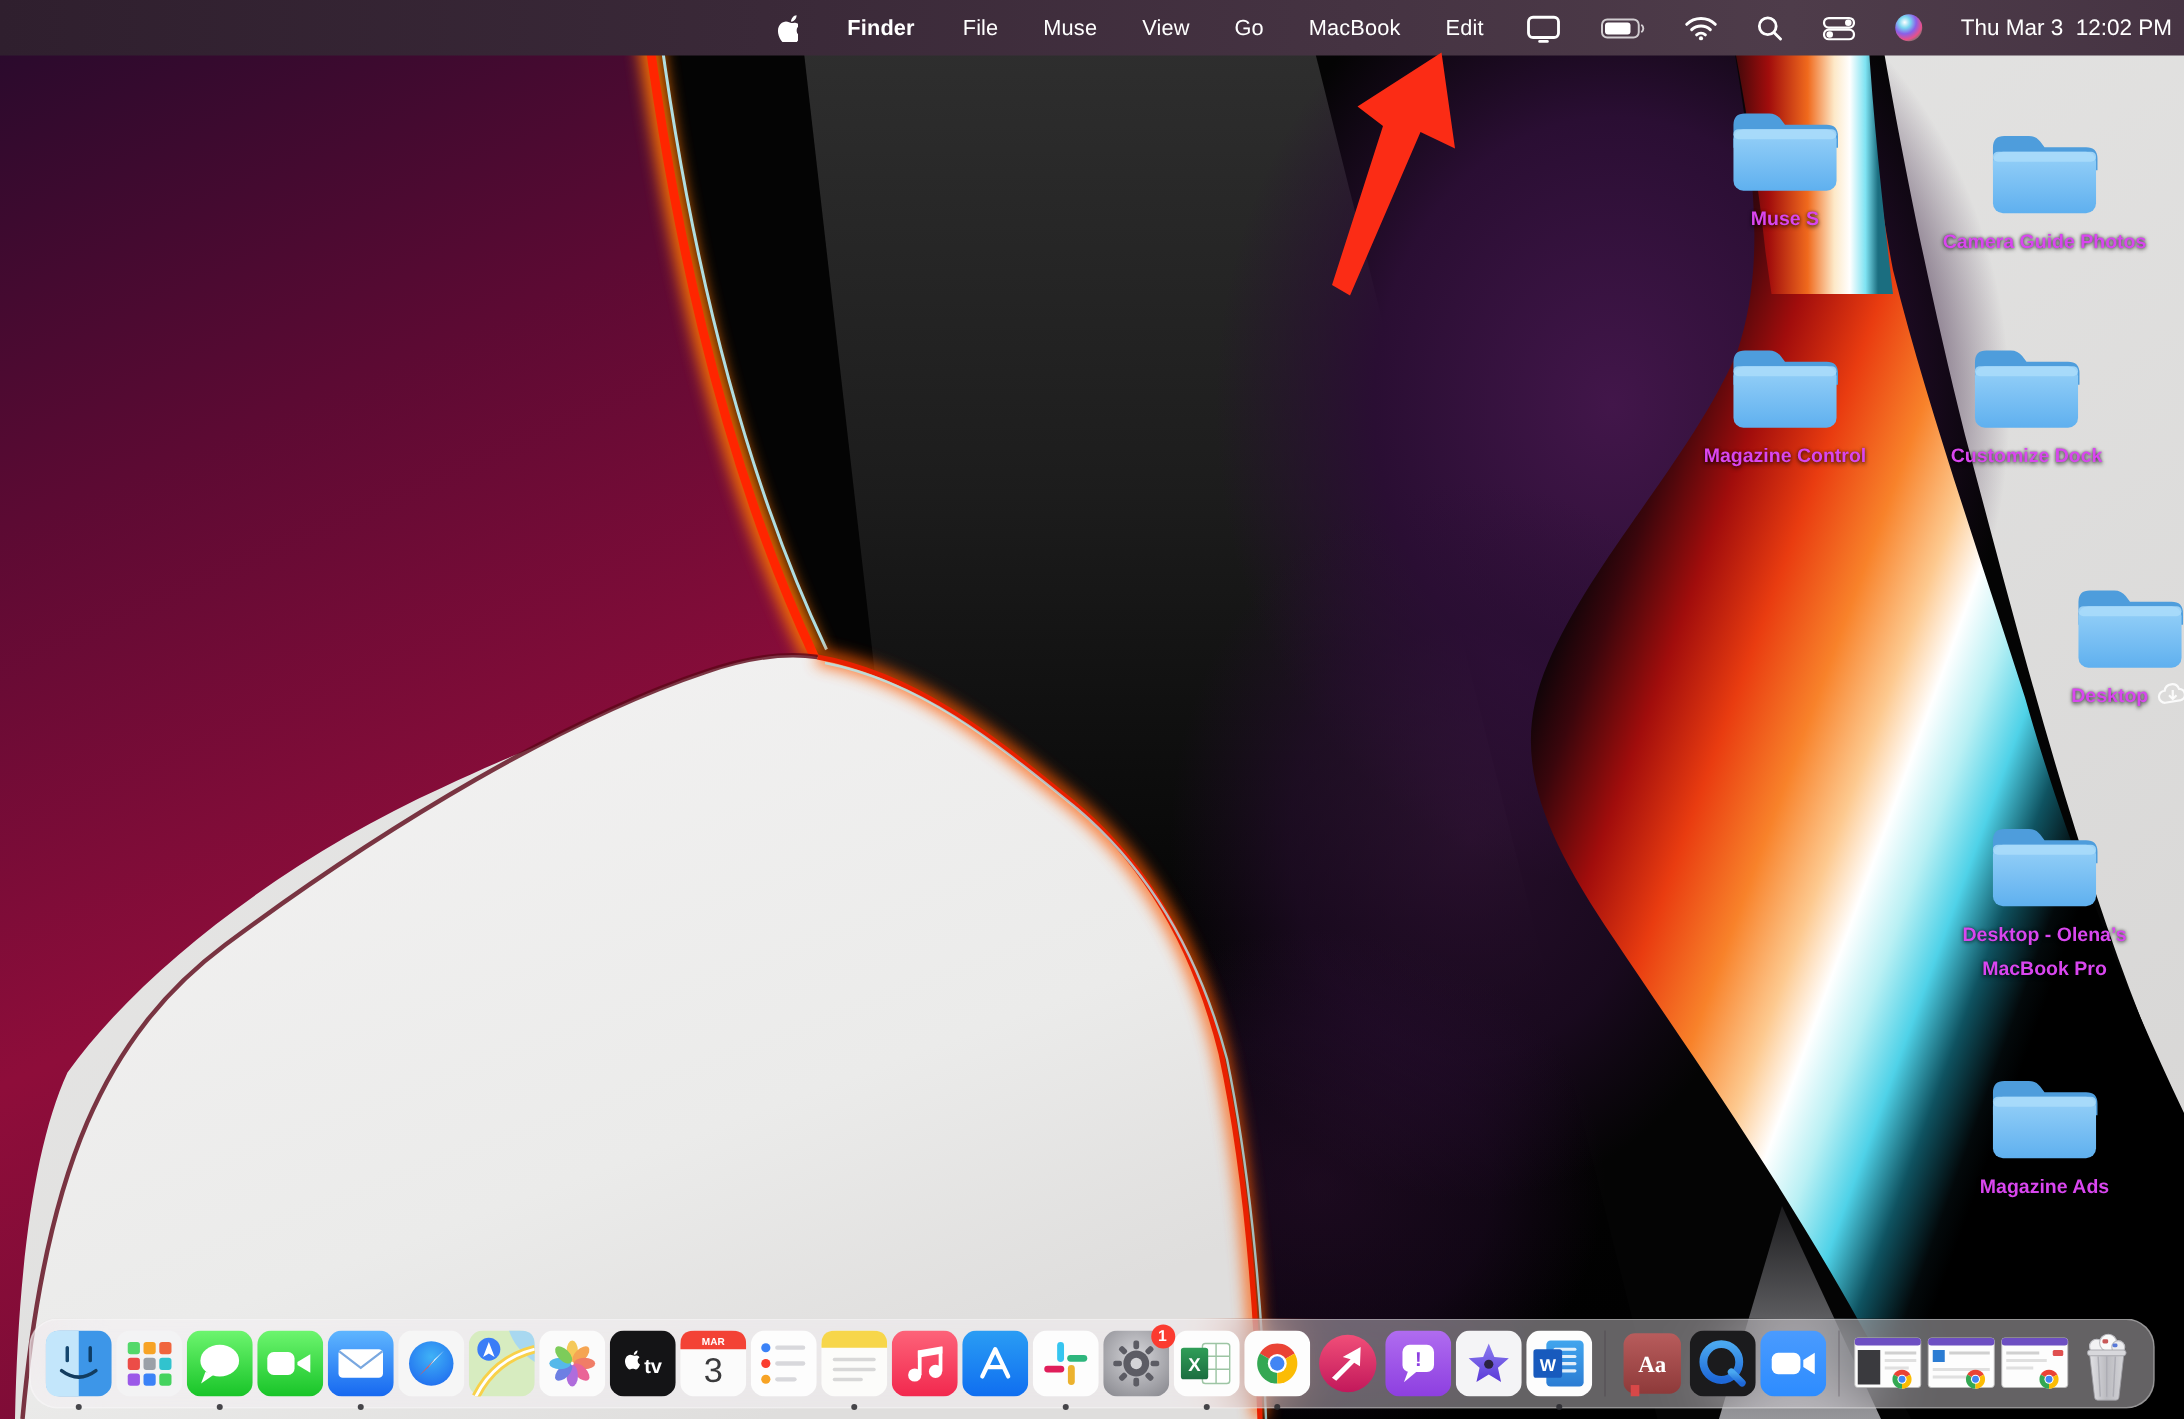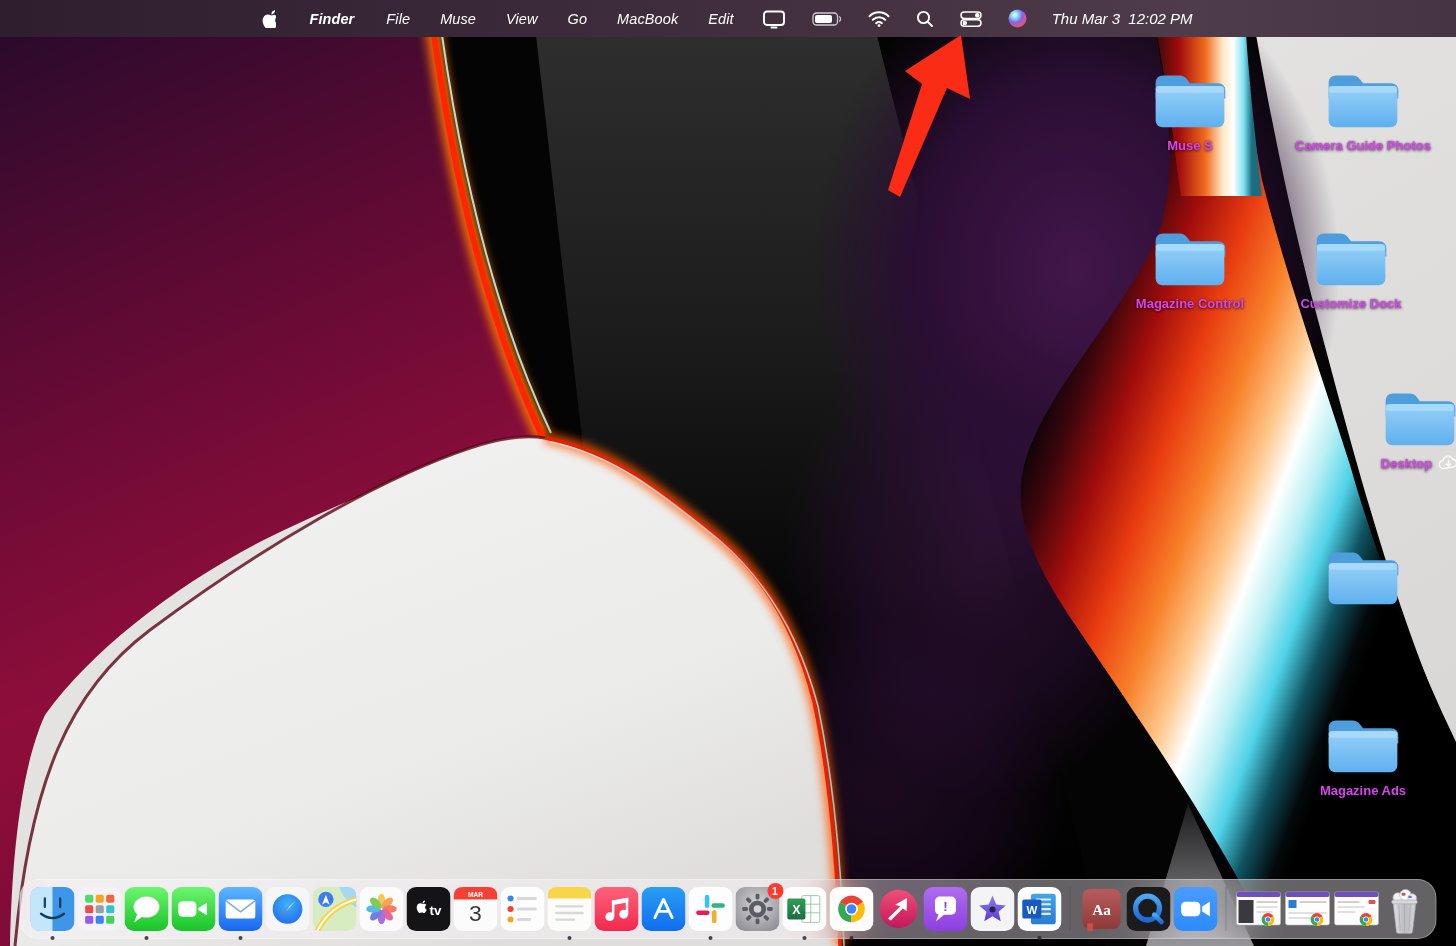--- a/index.html
+++ b/index.html
@@ -3,35 +3,35 @@
 <meta charset="utf-8">
 <style>
   html,body{margin:0;padding:0;}
   body{width:1456px;height:946px;overflow:hidden;position:relative;
        font-family:"Liberation Sans","DejaVu Sans",sans-serif;background:#000;}
   
   #wallpaper{position:absolute;inset:0;width:100%;height:100%;}
   
   #menubar{position:absolute;left:0;top:0;width:100%;height:37px;
     background:linear-gradient(90deg,#2f1f2e 0%,#3a2938 35%,#453342 62%,#4e3c4a 82%,#463443 100%);
-    display:flex;align-items:center;justify-content:center;color:#fff;z-index:30;font-style:italic;}
+    display:flex;align-items:center;justify-content:flex-end;color:#fff;z-index:30;}
   #menu-left{display:flex;align-items:center;gap:0;padding-left:18px;}
   .apple-wrap{padding:0 18px 0 4px;display:flex;align-items:center;}
   .menu-item{font-size:14.5px;padding:0 15px;color:#fff;letter-spacing:.1px;cursor:default;}
   .menu-item.bold{font-weight:bold;padding-right:17px;}
-  #menu-right{display:flex;align-items:center;gap:0;padding-right:16px;}
+  #menu-right{display:flex;align-items:center;gap:0;}
   .status-icon{display:flex;align-items:center;justify-content:center;padding:0 13px;height:37px;}
   #clock{font-size:15px;padding-left:12px;padding-right:8px;white-space:pre;}
   
   .folder-item{position:absolute;width:150px;text-align:center;cursor:default;z-index:10;}
   .folder-item svg.ficon{display:block;margin:0 auto;}
   .folder-label{display:inline-block;margin-top:3px;font-size:13px;font-weight:bold;color:#d946ef;
      line-height:23px;text-shadow:0 1px 3px rgba(0,0,0,.65),0 0 2px rgba(0,0,0,.4);}
   .cloud-badge{display:inline-block;vertical-align:-2px;margin-left:6px;}
-  .fi-0{left:1115px;top:66px;}  .fi-1{left:1288px;top:66px;}
+  .fi-0{left:1115px;top:66px;}  .fi-1{left:1288px;top:81px;}
   .fi-2{left:1115px;top:224px;} .fi-3{left:1276px;top:224px;}
   .fi-4{left:1345px;top:384px;} .fi-5{left:1288px;top:543px;}
   .fi-6{left:1288px;top:711px;}
   
   #arrow-svg{position:absolute;left:0;top:0;z-index:40;pointer-events:none;}
   
   #dock{position:absolute;bottom:7px;left:50%;transform:translateX(-50%);height:58px;
     display:flex;align-items:center;padding:0 8px;border-radius:19px;
     background:rgba(250,246,250,.40);border:.5px solid rgba(255,255,255,.32);
     -webkit-backdrop-filter:blur(22px) saturate(1.5);backdrop-filter:blur(22px) saturate(1.5);z-index:20;}
@@ -234,21 +234,21 @@
       </svg><span class="folder-label">Customize Dock</span></div>
     <div class="folder-item fi-4"><svg class="ficon" width="84" height="65">
         <use href="#sym-folder" width="84" height="65"></use>
       </svg><span class="folder-label">Desktop</span><svg class="cloud-badge" width="21" height="15" viewBox="0 0 21 15">
         <path d="M5.5,13.5 a4,4 0 0 1 -0.4,-8 a5,5 0 0 1 9.6,-1.2 a3.8,3.8 0 0 1 1.3,7.4 z" fill="none" stroke="#ffffff" stroke-width="1.5" opacity="0.85"></path>
         <line x1="10.5" y1="5" x2="10.5" y2="10.5" stroke="#fff" stroke-width="1.5" opacity="0.85"></line>
         <path d="M8,8.5 L10.5,11 L13,8.5" fill="none" stroke="#fff" stroke-width="1.5" opacity="0.85"></path>
       </svg></div>
     <div class="folder-item fi-5"><svg class="ficon" width="84" height="65">
         <use href="#sym-folder" width="84" height="65"></use>
-      </svg></div>
+      </svg><span class="folder-label">Desktop - Olena’s MacBook Pro</span></div>
     <div class="folder-item fi-6"><svg class="ficon" width="84" height="65">
         <use href="#sym-folder" width="84" height="65"></use>
       </svg><span class="folder-label">Magazine Ads</span></div>
   </div>
 
 <svg width="0" height="0" style="position:absolute">
   <defs>
     <linearGradient id="gFolderBody" x1="0" y1="0" x2="0" y2="1">
       <stop offset="0" stop-color="#97d1f8"></stop>
         <stop offset="1" stop-color="#5fb0ef"></stop>

